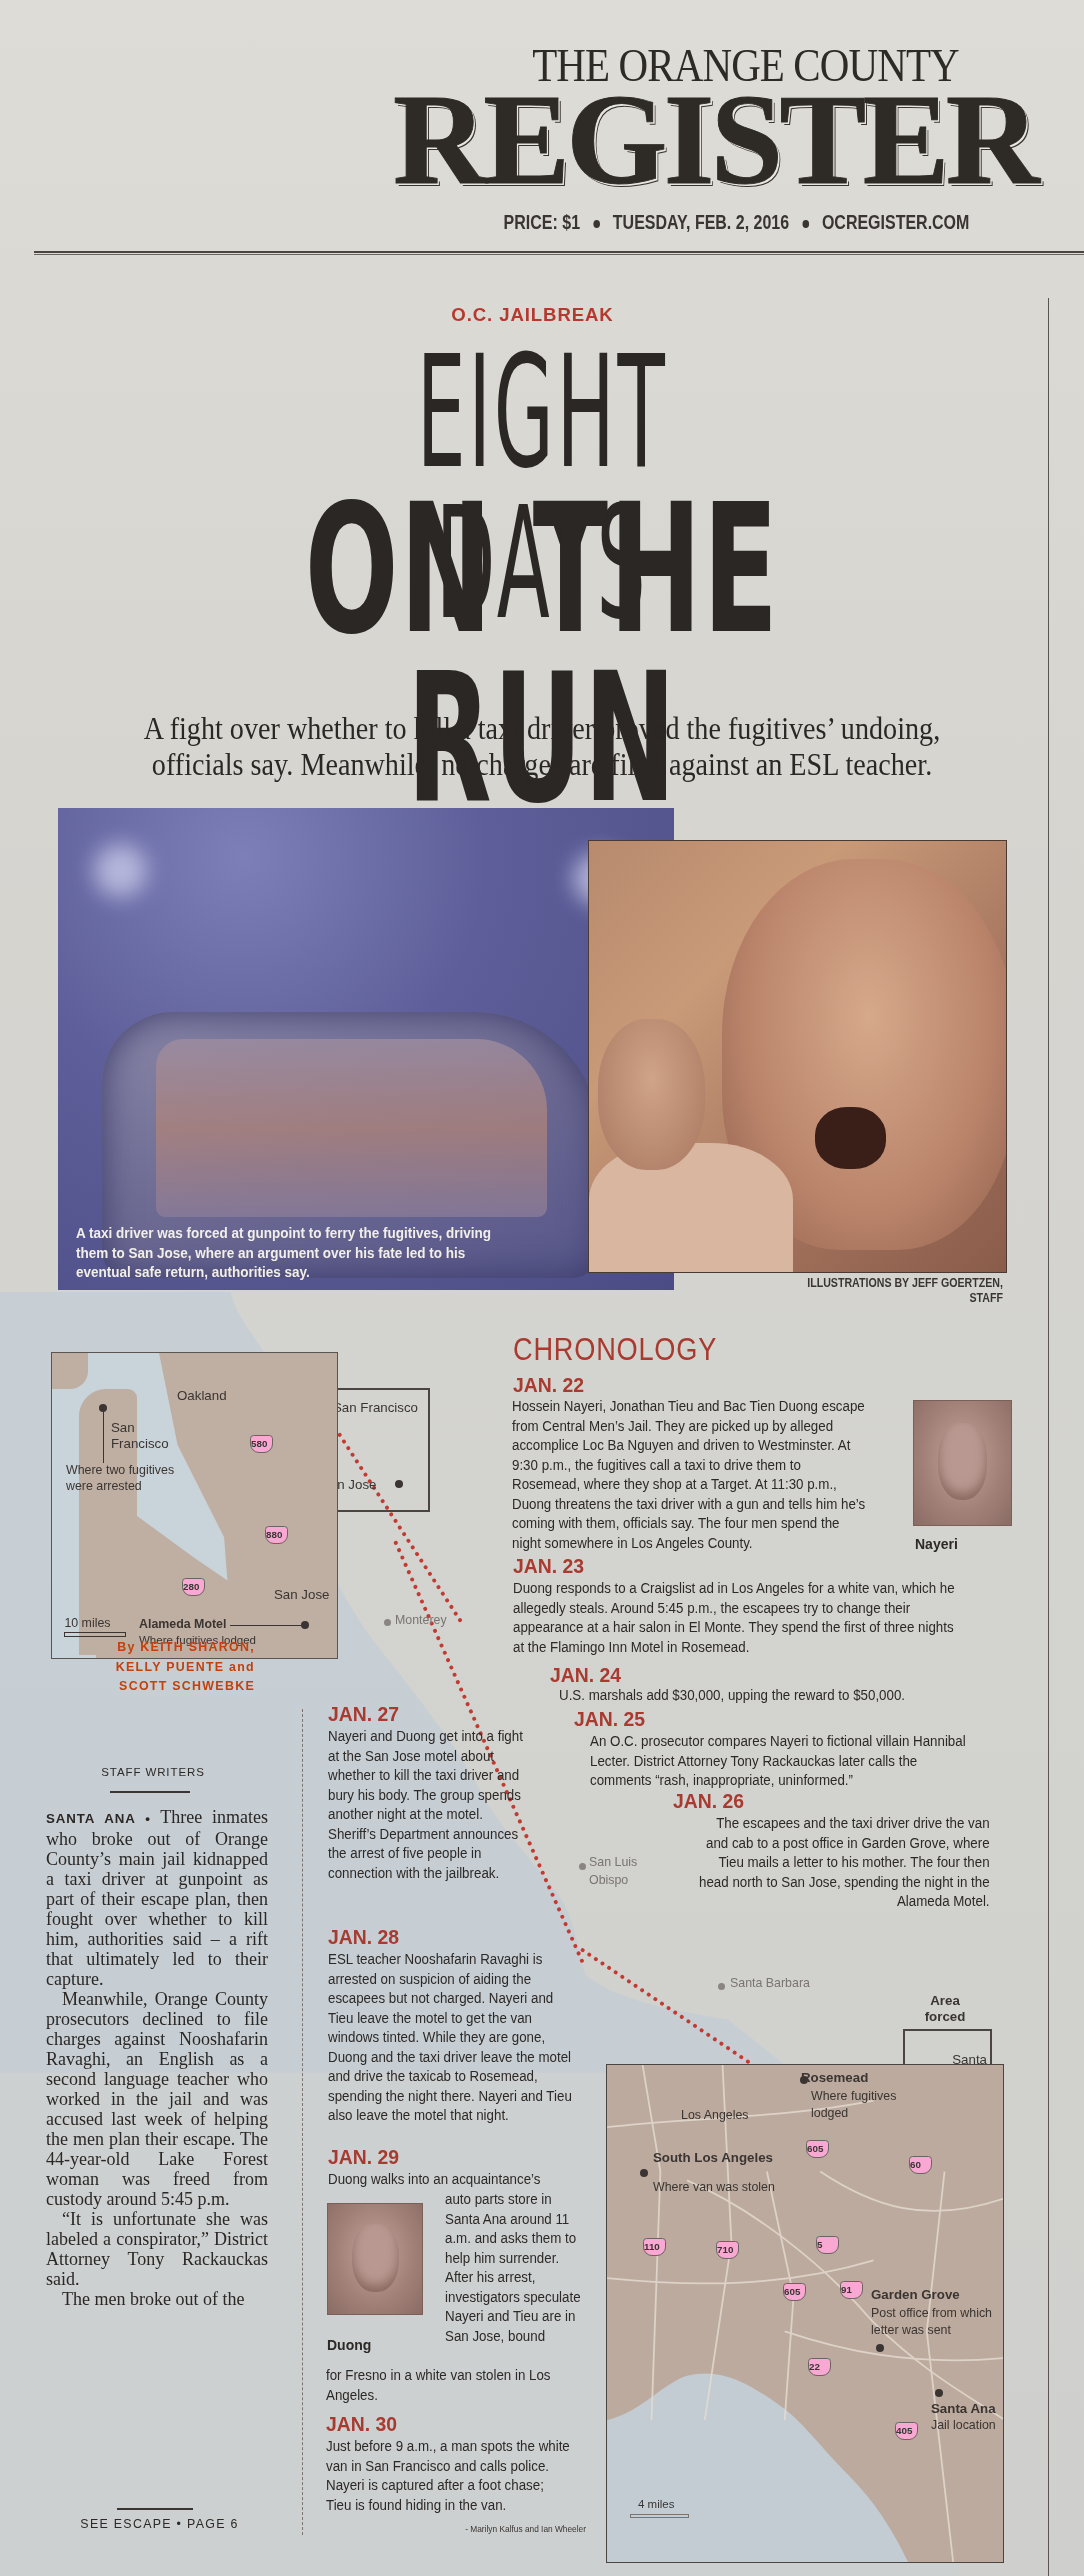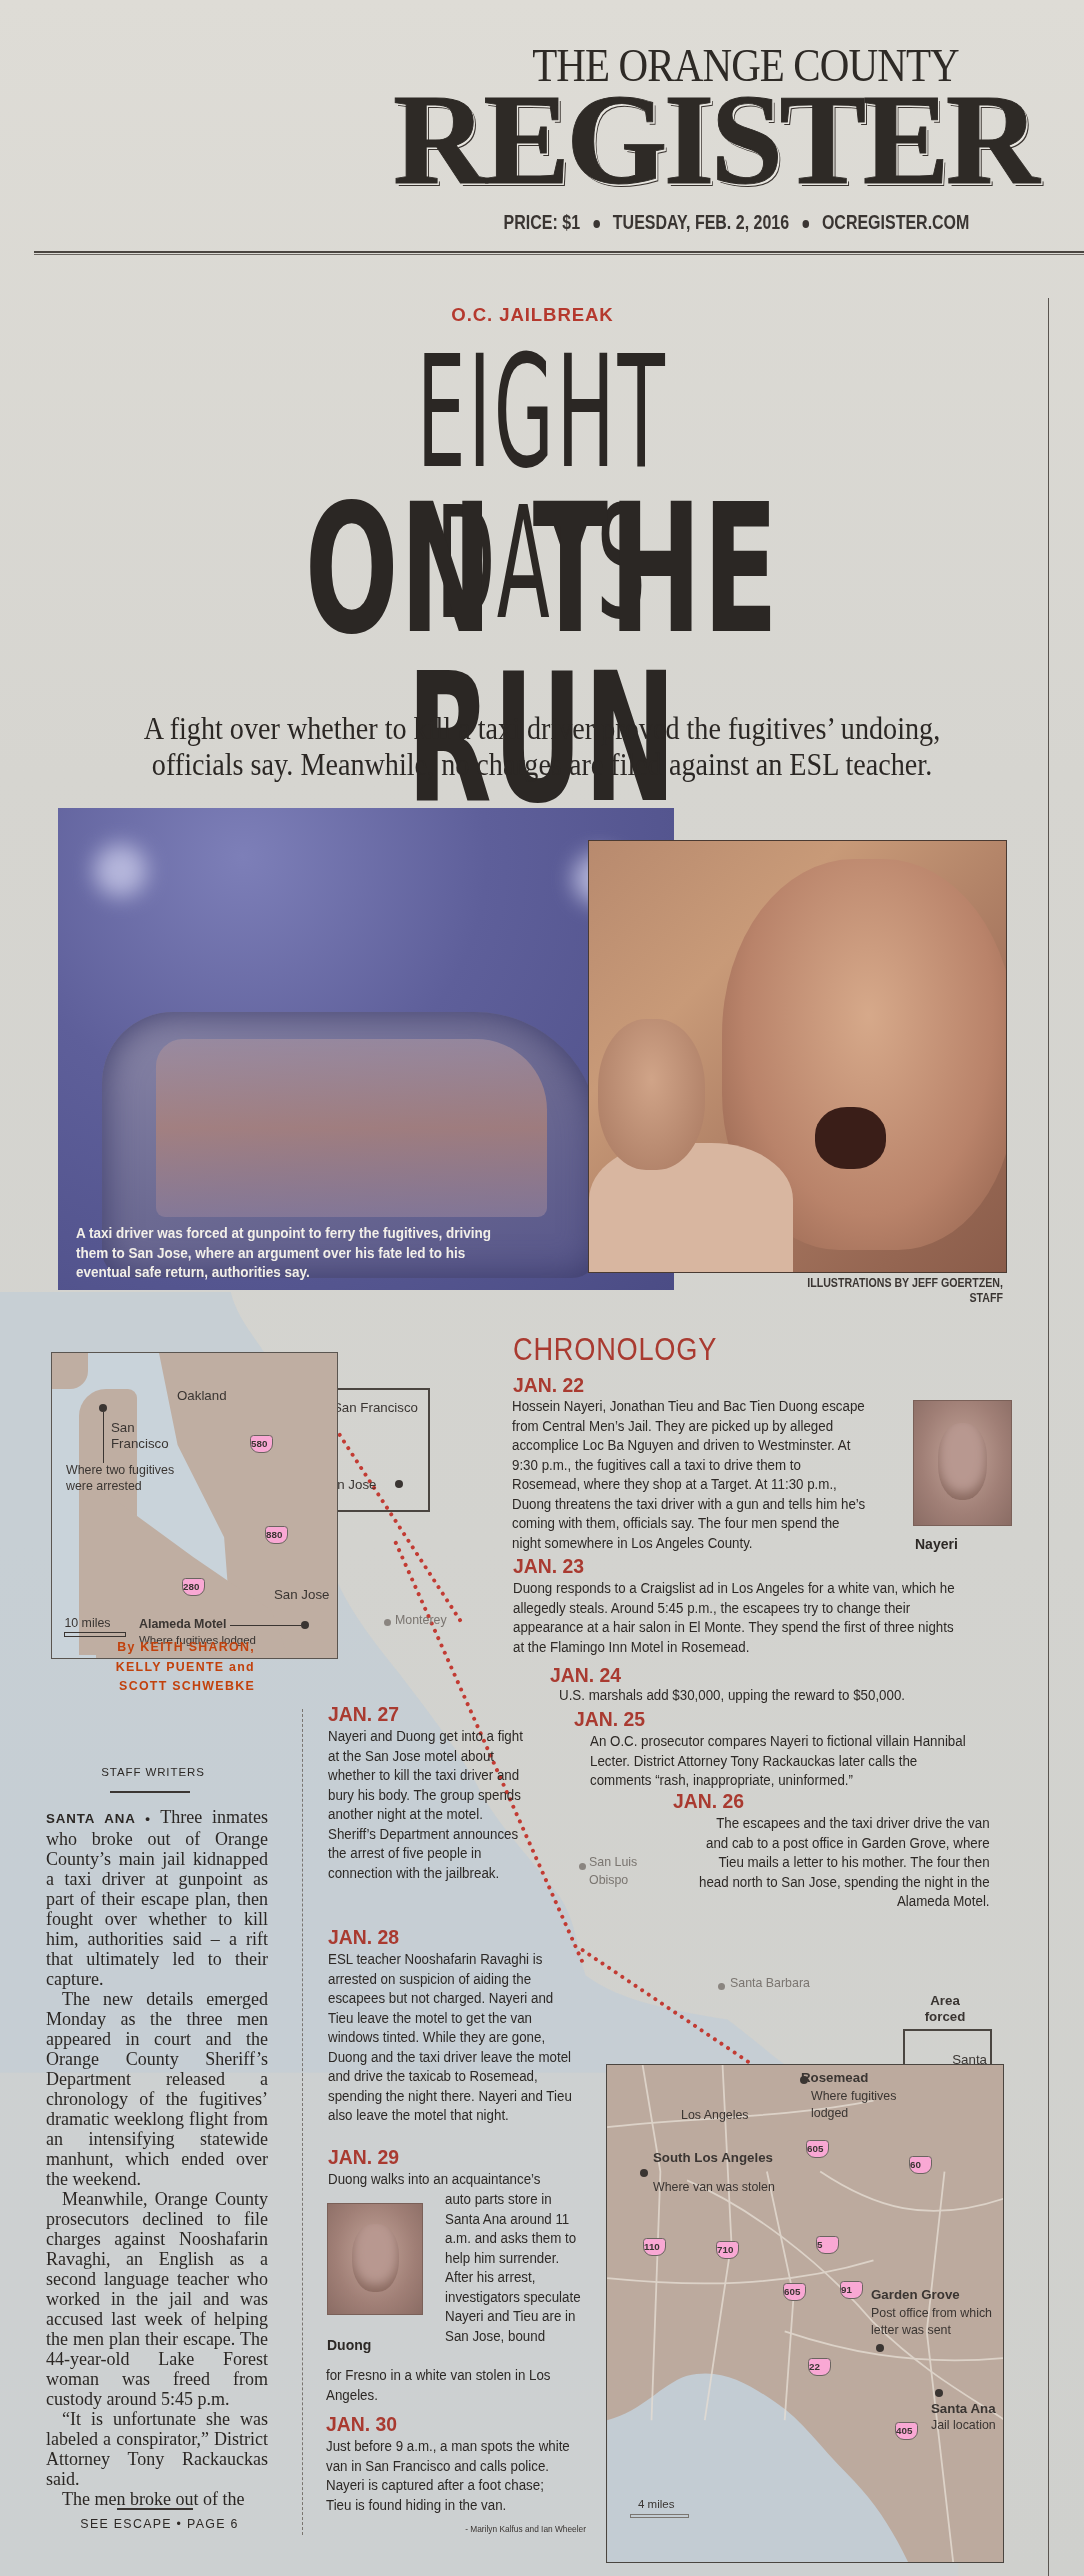--- a/index.html
+++ b/index.html
@@ -253,21 +253,20 @@
 
 <div class="abs byline">
   <div>By KEITH SHARON,</div>
   <div>KELLY PUENTE and</div>
   <div>SCOTT SCHWEBKE</div>
 </div>
 <div class="abs staff" style="top:1766px;">STAFF WRITERS</div>
 <div class="short-rule" style="left:110px;top:1791px;width:80px;"></div>
 <div class="abs story">
   <p class="first"><span class="dateline">SANTA ANA •</span> <span>Three inmates who broke out of Orange County’s main jail kidnapped a taxi driver at gunpoint as part of their escape plan, then fought over whether to kill him, authorities said – a rift that ultimately led to their capture.</span></p>
-  <p>The new details emerged Monday as the three men appeared in court and the Orange County Sheriff’s Department released a chronology of the fugitives’ dramatic weeklong flight from an intensifying statewide manhunt, which ended over the weekend.</p>
   <p>Meanwhile, Orange County prosecutors declined to file charges against Nooshafarin Ravaghi, an English as a second language teacher who worked in the jail and was accused last week of helping the men plan their escape. The 44-year-old Lake Forest woman was freed from custody around 5:45 p.m.</p>
   <p>“It is unfortunate she was labeled a conspirator,” District Attorney Tony Rackauckas said.</p>
   <p>The men broke out of the</p>
 </div>
 <div class="short-rule" style="left:117px;top:2508px;width:76px;"></div>
 <div class="abs jump">SEE ESCAPE • PAGE 6</div>
 <div class="abs col-rule-mid"></div>
 
 
 </body></html>

